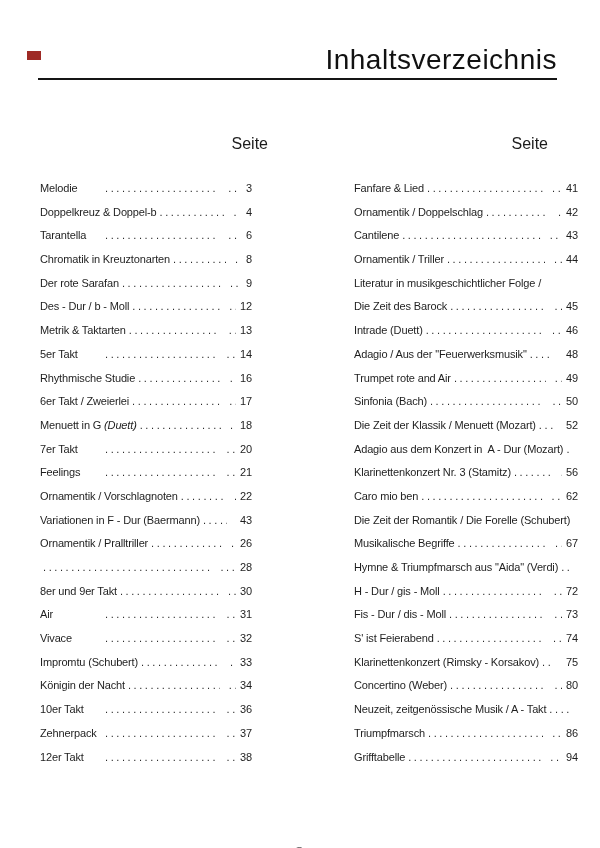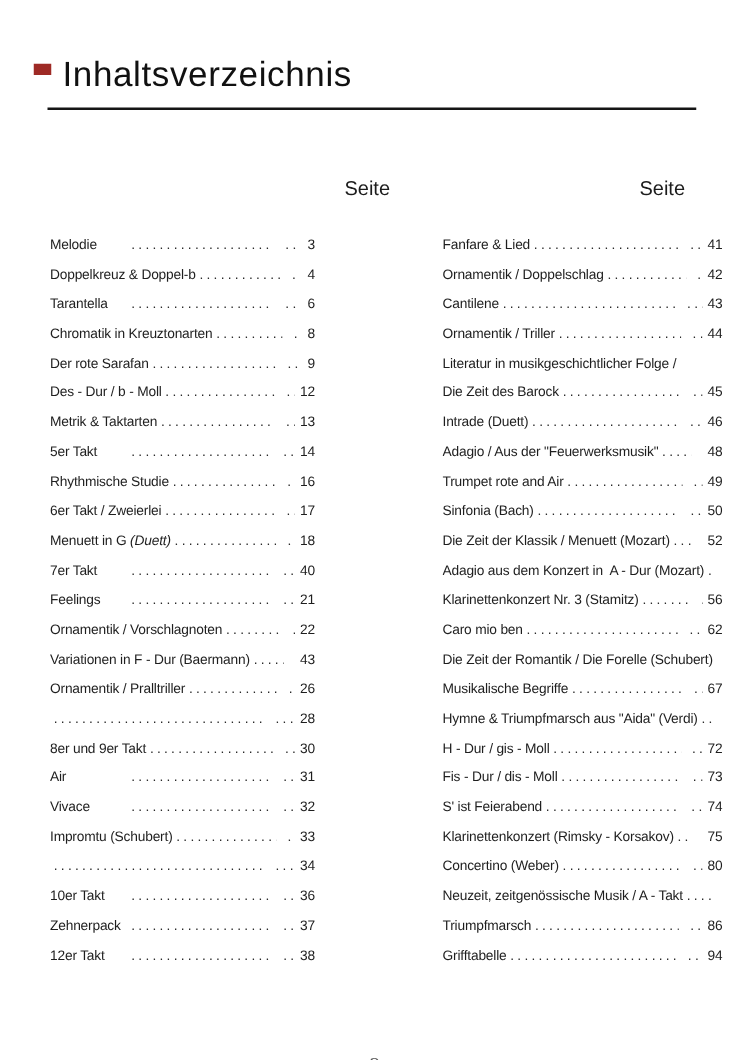--- a/index.html
+++ b/index.html
@@ -12,28 +12,28 @@
     position: relative;
   }
   .sheet { position: relative; width: 600px; height: 848px; }
 
   
   .edge-mark { position: absolute; left: 27px; width: 14px; height: 9px; }
   .mark-top { top: 5px; }
 
   header { margin: 46px 43px 0 38px; }
   h1 {
-    margin: 12px; padding: 0;
+    margin: 0; padding: 0;
     font-size: 28px; font-weight: 400; color: #111;
-    text-align: left; line-height: 28px; letter-spacing: 0.5px;
+    text-align: right; line-height: 28px; letter-spacing: 0.5px;
   }
   .rule { border: 0; border-top: 2px solid #151515; margin-top: 4px; }
 
   .seite-row { display: flex; margin-top: 54px; font-size: 16px; color: #1c1c1c; }
-  .seite { display: block; line-height: 19px; margin-left: 44px; }
+  .seite { display: block; line-height: 19px; }
   .seite-left { width: 268px; text-align: right; }
   .seite-right { flex: 1; text-align: right; padding-right: 52px; }
 
   .columns { display: flex; margin-top: 24px; }
   .col { display: block; }
   .col-left  { margin-left: 40px; width: 212px; }
   .col-right { margin-left: 102px; width: 224px; }
 
   .toc-row {
     display: flex; align-items: baseline;
@@ -155,21 +155,21 @@
           <span class="t"><span>Menuett in G </span><span class="it">(Duett)</span></span>
           <span class="dots d1"></span>
           <span class="dots d2"></span>
           <span class="pg">18</span>
         </div>
 
         <div class="toc-row">
           <span class="t"><span>7er Takt</span><span class="it"></span></span>
           <span class="dots d1"></span>
           <span class="dots d2"></span>
-          <span class="pg">40</span>
+          <span class="pg">20</span>
         </div>
 
         <div class="toc-row">
           <span class="t"><span>Feelings</span><span class="it"></span></span>
           <span class="dots d1"></span>
           <span class="dots d2"></span>
           <span class="pg">21</span>
         </div>
 
         <div class="toc-row">
@@ -221,20 +221,21 @@
         </div>
 
         <div class="toc-row">
           <span class="t"><span>Impromtu (Schubert)</span><span class="it"></span></span>
           <span class="dots d1"></span>
           <span class="dots d2"></span>
           <span class="pg">33</span>
         </div>
 
         <div class="toc-row">
+          <span class="t"><span>Königin der Nacht</span><span class="it"></span></span>
           <span class="dots d1"></span>
           <span class="dots d2"></span>
           <span class="pg">34</span>
         </div>
 
         <div class="toc-row">
           <span class="t"><span>10er Takt</span><span class="it"></span></span>
           <span class="dots d1"></span>
           <span class="dots d2"></span>
           <span class="pg">36</span>

